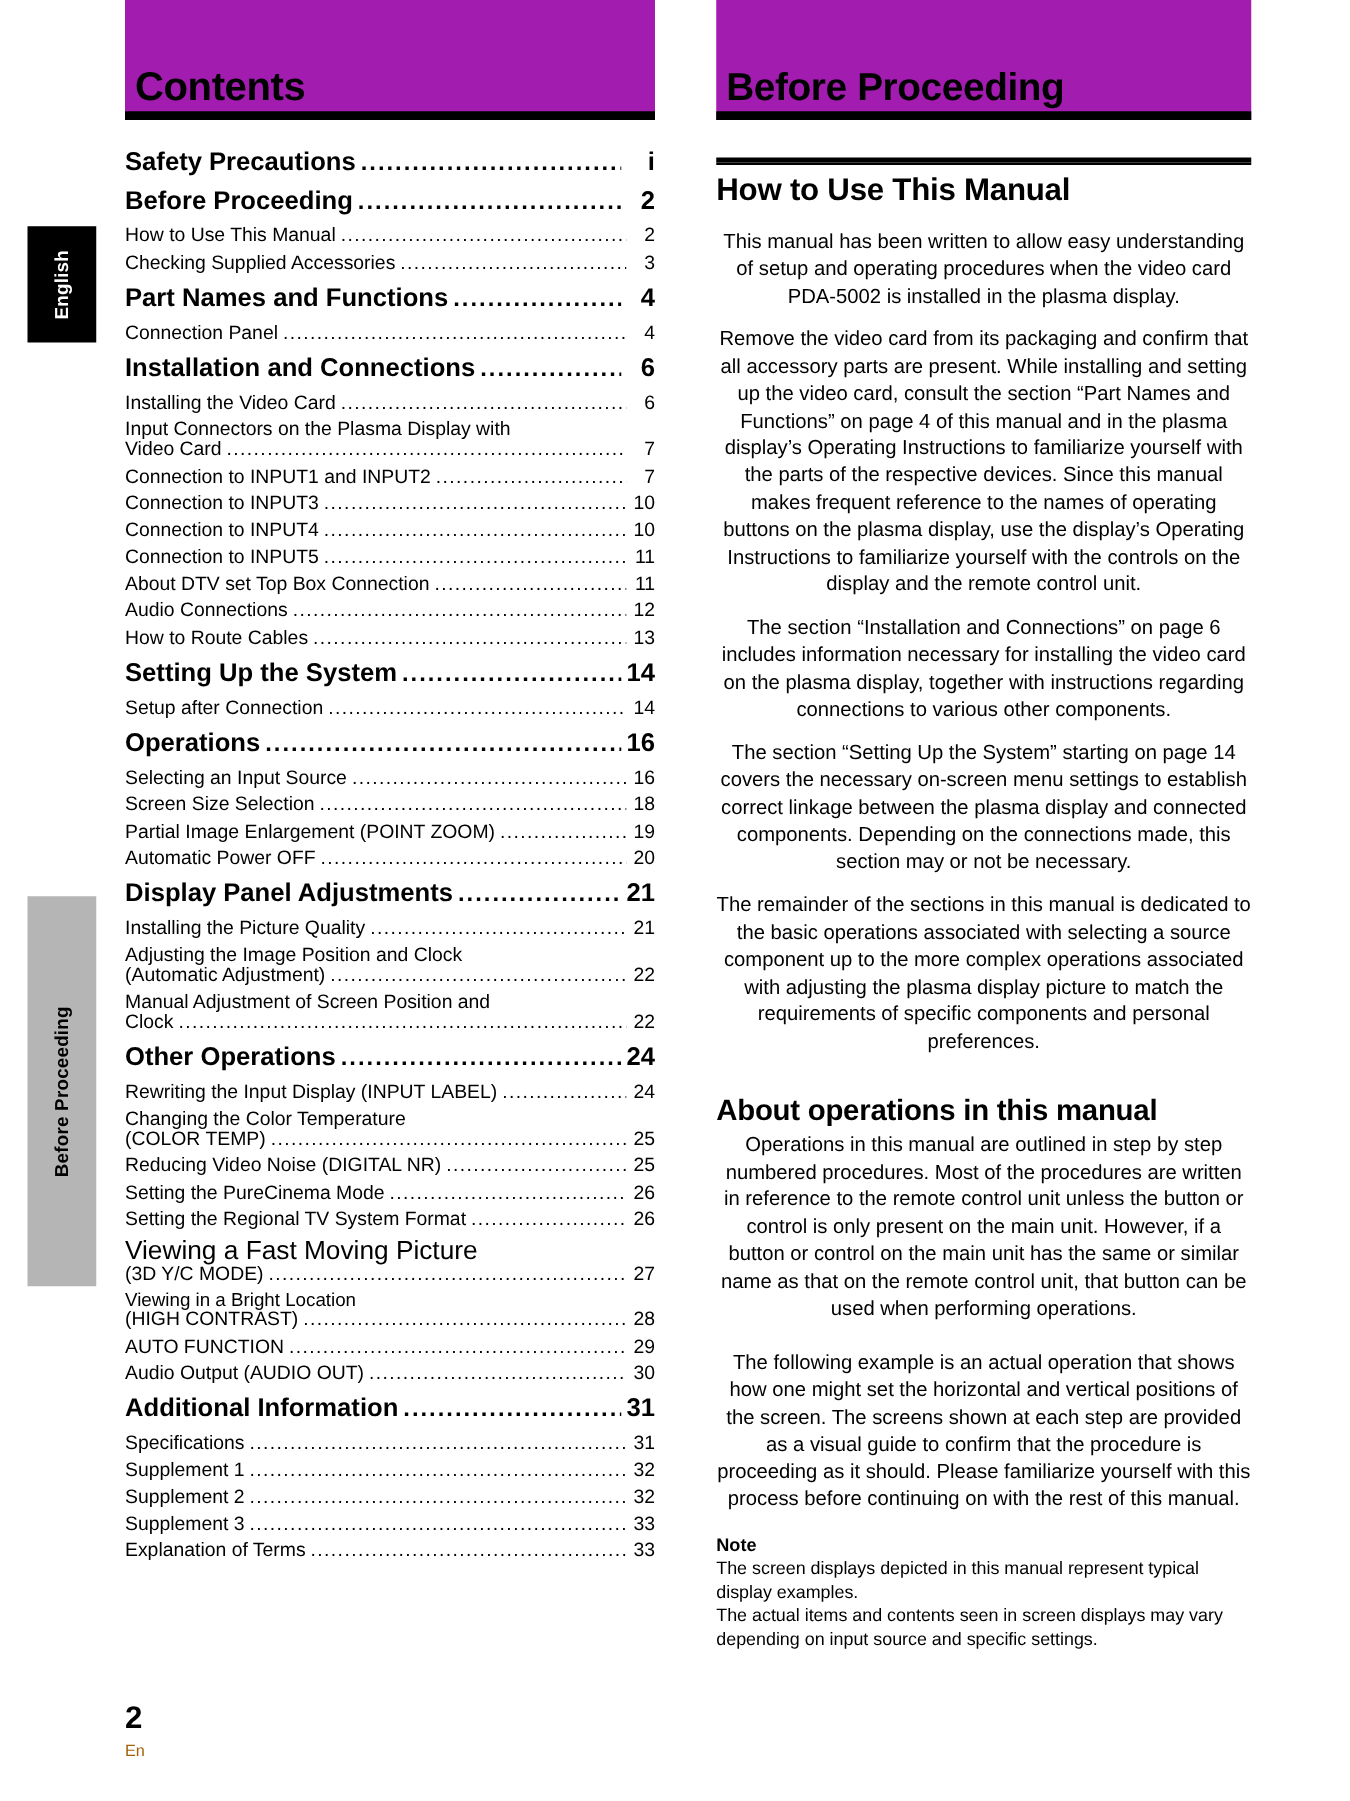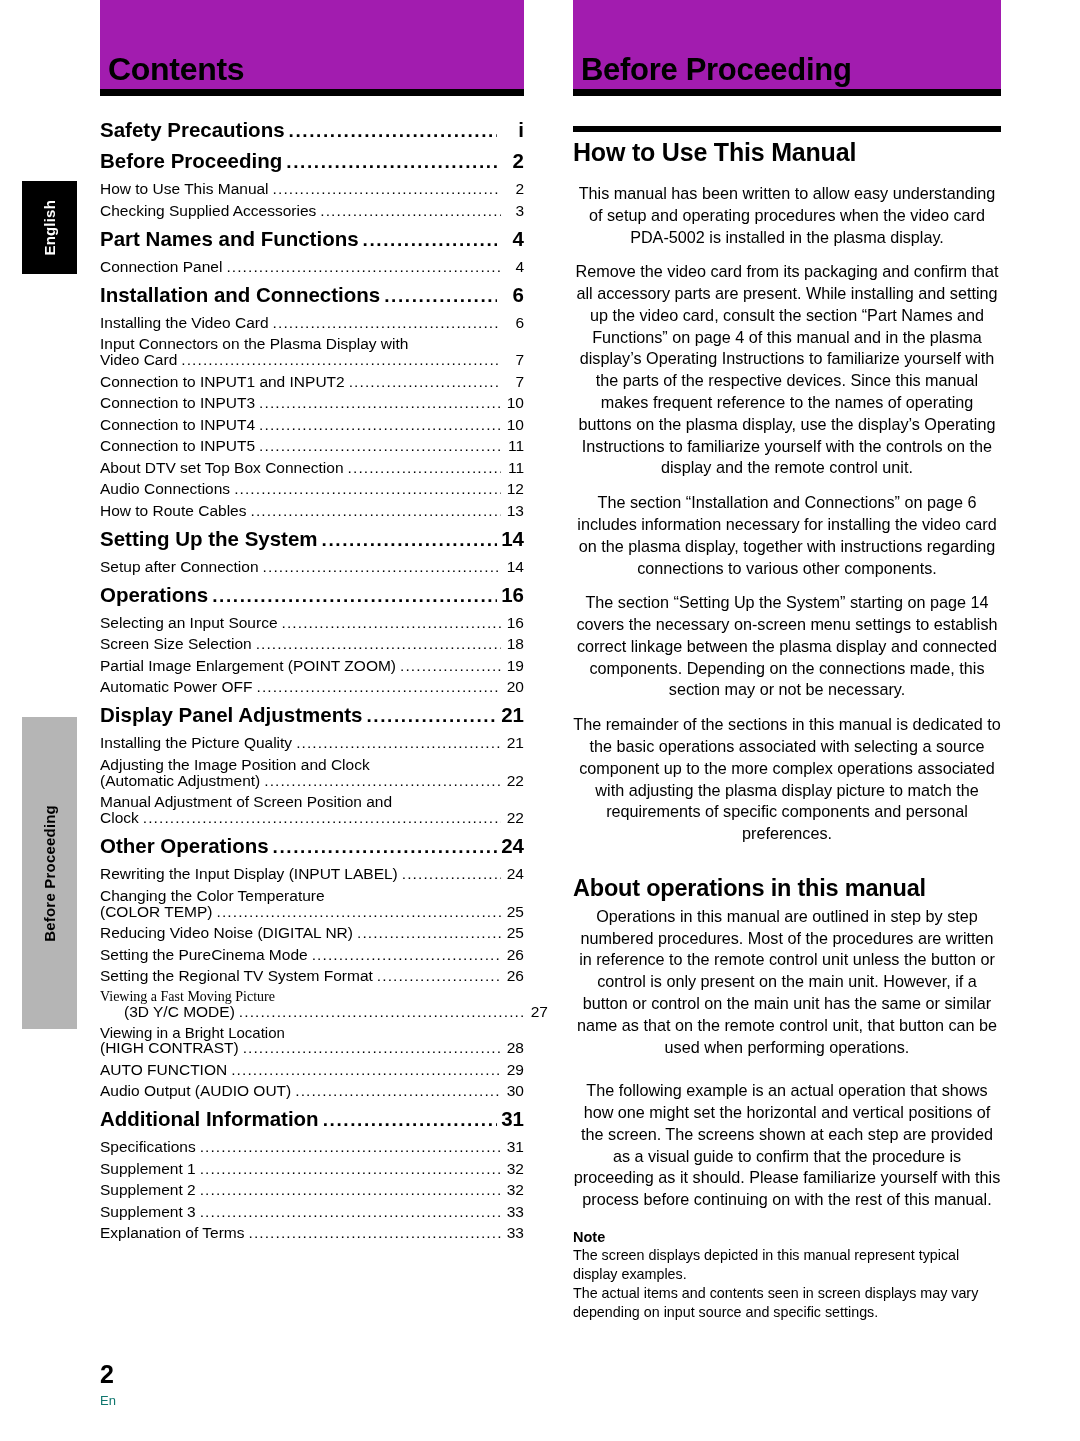--- a/index.html
+++ b/index.html
@@ -172,21 +172,21 @@
   }
   .footer .pnum {
     font-size: 25px;
     font-weight: bold;
     line-height: 1;
   }
   .footer .plang {
     font-size: 13px;
     line-height: 1;
     margin-top: 7px;
-    color: #0f766e;
+    color: #a16207;
   }
 </style>
 </head>
 <body>
 
 <div class="page">
 
   <div class="side-tab" id="tab-english">
     <span class="vtext">English</span>
   </div>
@@ -428,22 +428,22 @@
           </div>
         </div>
         <div>
           <div class="toc-row toc-minor">
             <span class="lbl">Setting the Regional TV System Format</span>
             <span class="dots">............................................................................................................................................................................................................................</span>
             <span class="pg">26</span>
           </div>
         </div>
         <div>
-          <div class="first-line" style="font-size: 14px; font-weight: normal; font-family: Liberation Serif, serif;">Viewing a Fast Moving Picture</div>
-          <div class="toc-row toc-minor" style="margin-top: -2px; margin-left: 24px;">
+          <div class="first-line" style="font-size: 21px; font-weight: normal;">Viewing a Fast Moving Picture</div>
+          <div class="toc-row toc-minor" style="margin-top: -2px;">
             <span class="lbl">(3D Y/C MODE)</span>
             <span class="dots">............................................................................................................................................................................................................................</span>
             <span class="pg">27</span>
           </div>
         </div>
         <div>
           <div class="first-line" style="font-size: 15px; font-weight: normal;">Viewing in a Bright Location</div>
           <div class="toc-row toc-minor" style="margin-top: -2px;">
             <span class="lbl">(HIGH CONTRAST)</span>
             <span class="dots">............................................................................................................................................................................................................................</span>

